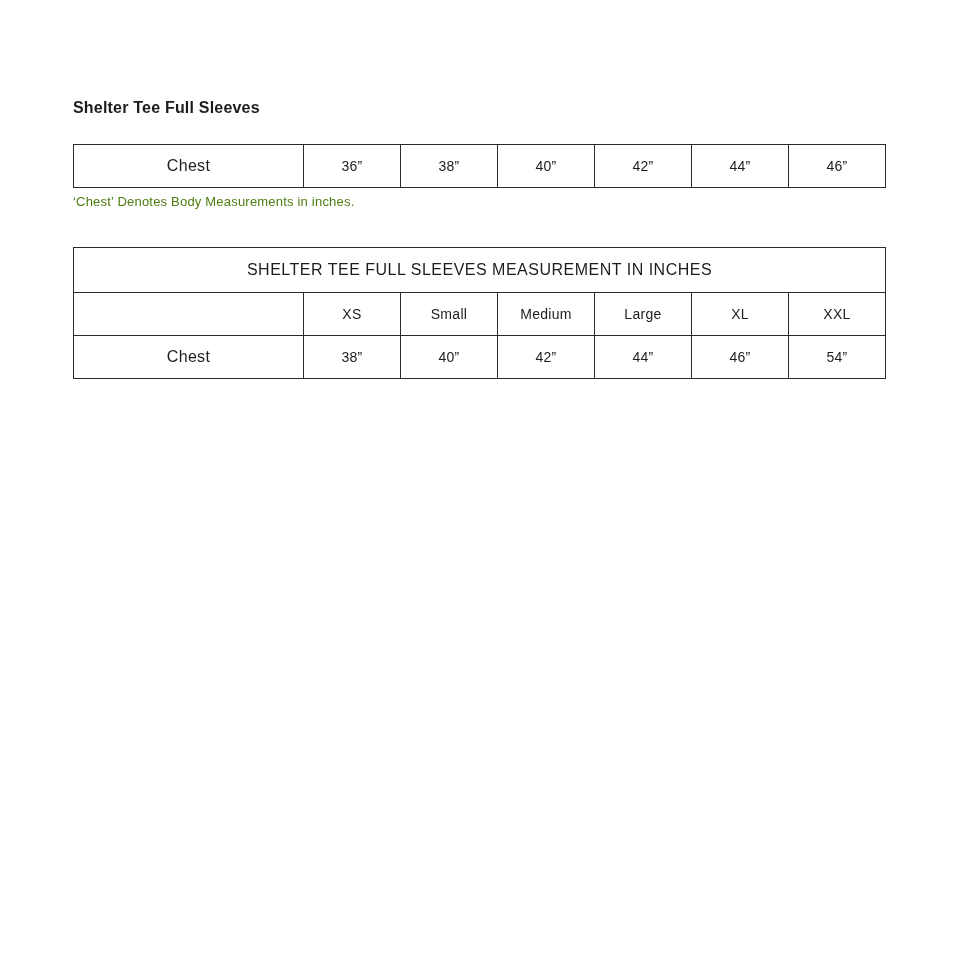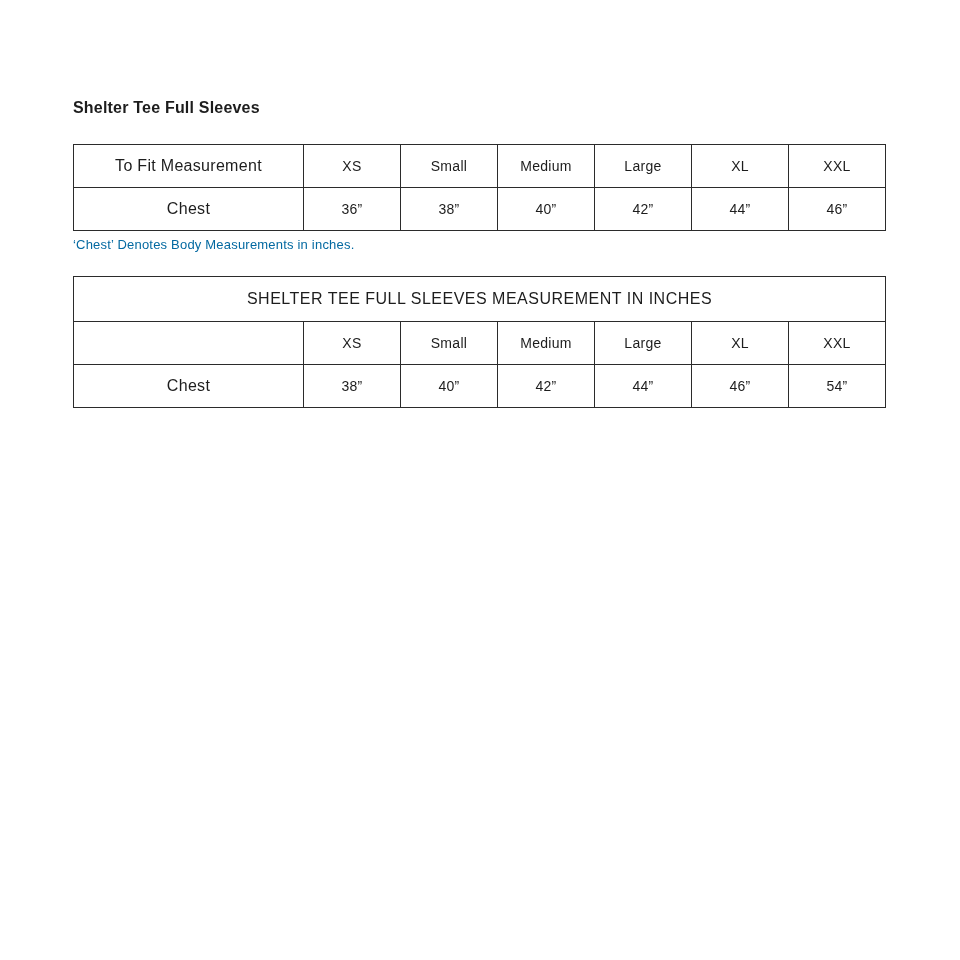--- a/index.html
+++ b/index.html
@@ -42,24 +42,24 @@
     font-size: 16px;
     letter-spacing: 0.3px;
   }
   .size-cell, .value-cell {
     font-size: 14px;
     letter-spacing: 0.3px;
   }
   .chest-note {
     margin-top: 6px;
     font-size: 13px;
-    color: #0369a1;
+    color: #4d7c0f;
     letter-spacing: 0.2px;
   }
-  .measurement-table { margin-top: 24px; }
+  .measurement-table { margin-top: 38px; }
   .measurement-title-cell {
     font-size: 16px;
     letter-spacing: 0.5px;
     height: 44px;
   }
 </style>
 </head>
 <body>
 
 <div class="sheet">
@@ -70,29 +70,20 @@
     <colgroup>
       <col style="width:230px">
       <col style="width:97px">
         <col style="width:97px">
         <col style="width:97px">
       <col style="width:97px">
         <col style="width:97px">
         <col style="width:97px">
     </colgroup>
     <tbody>
-        <tr>
-      <td class="label-cell">To Fit Measurement</td>
-      <td class="size-cell">XS</td>
-      <td class="size-cell">Small</td>
-      <td class="size-cell">Medium</td>
-      <td class="size-cell">Large</td>
-      <td class="size-cell">XL</td>
-      <td class="size-cell">XXL</td>
-    </tr>
     <tr>
       <td class="label-cell">Chest</td>
       <td class="value-cell">36”</td>
       <td class="value-cell">38”</td>
       <td class="value-cell">40”</td>
       <td class="value-cell">42”</td>
       <td class="value-cell">44”</td>
       <td class="value-cell">46”</td>
     </tr>
   </tbody>

